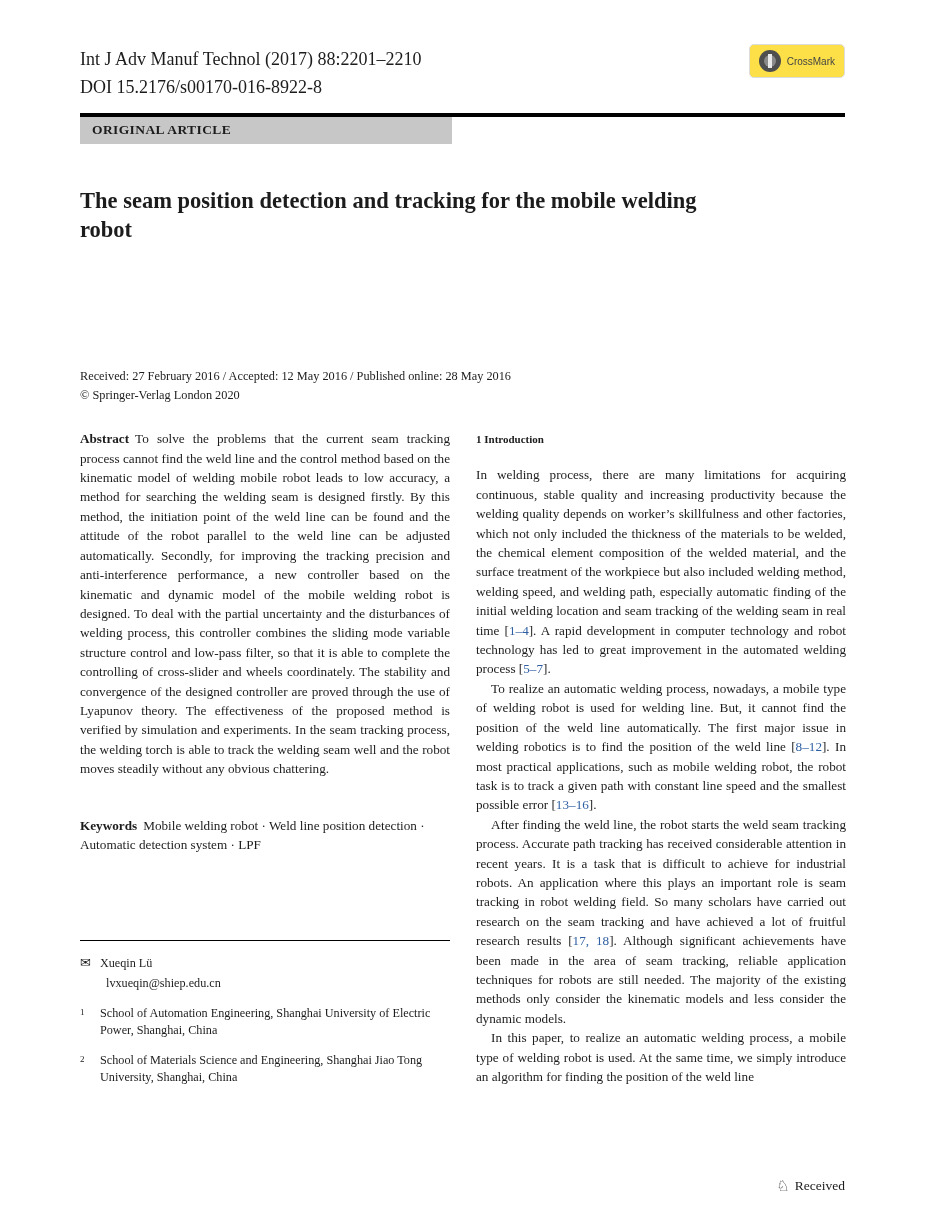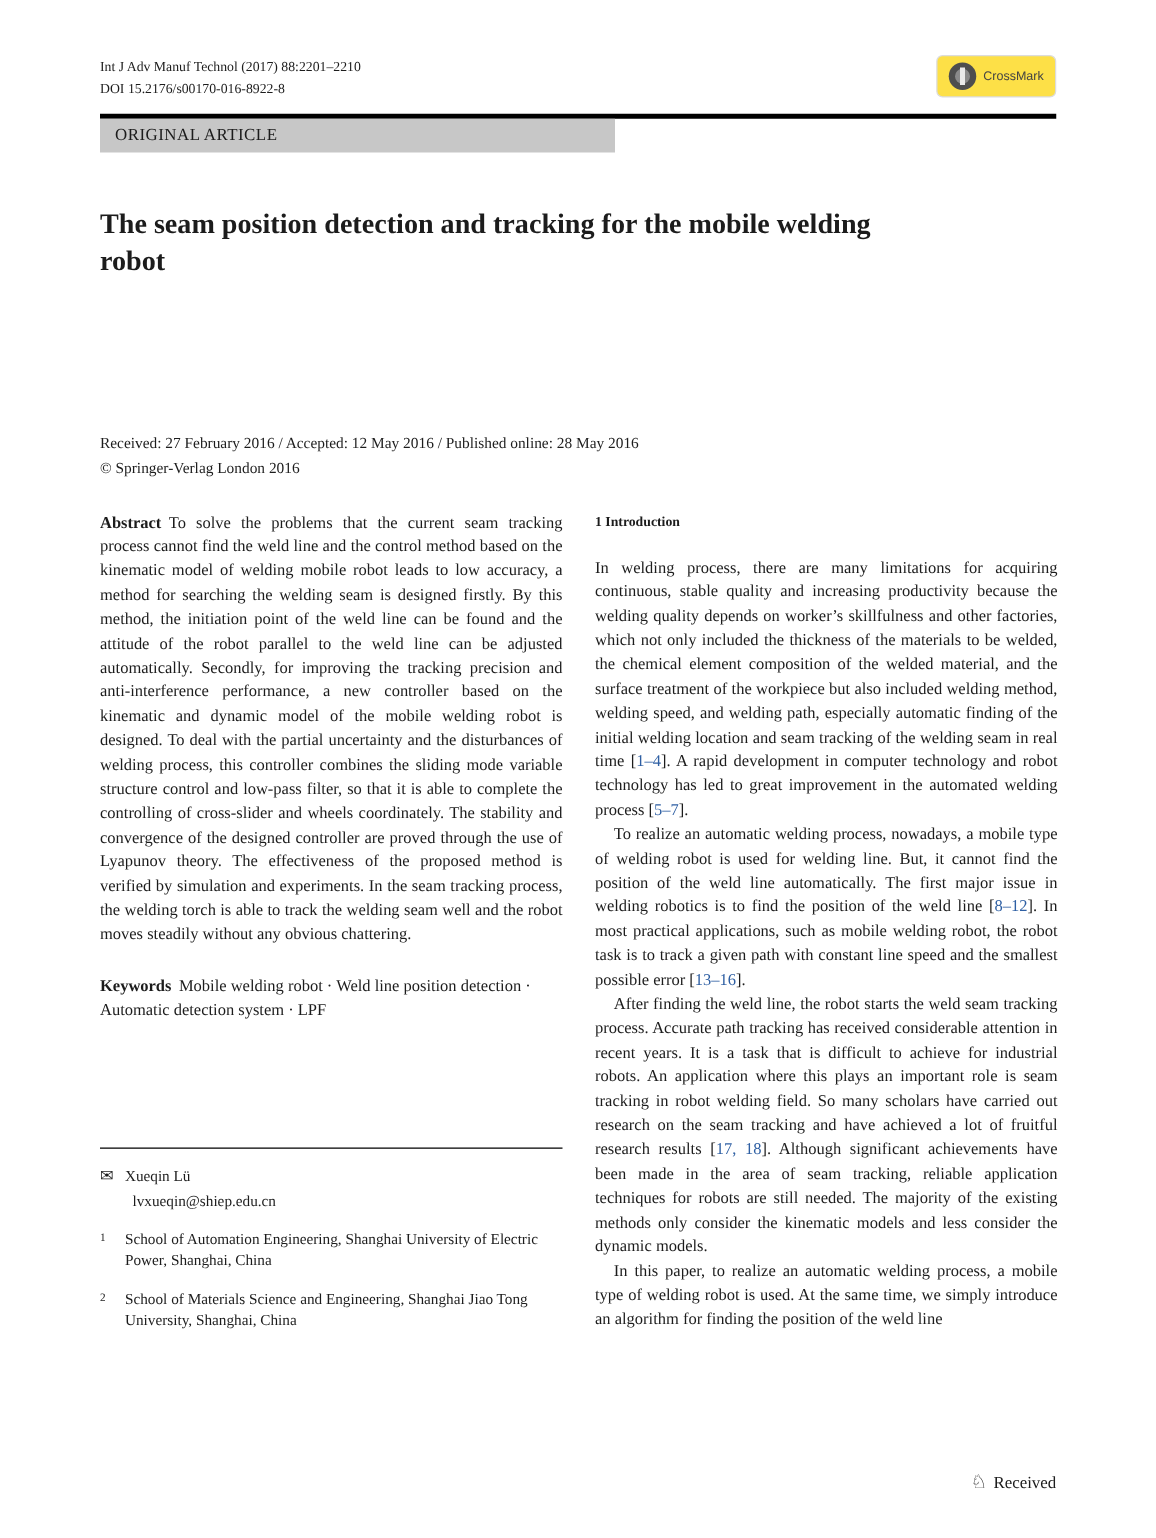--- a/index.html
+++ b/index.html
@@ -12,21 +12,21 @@
     margin: 0 auto;
     background: #ffffff;
     font-family: "Liberation Serif", "DejaVu Serif", serif;
     color: #1c1c1c;
     padding: 46px 80px 0 80px;
     overflow: hidden;
   }
 
   
   .top-header { display: flex; justify-content: space-between; align-items: flex-start; }
-  .journal-meta { font-size: 11px; line-height: 1.55; }
+  .journal-meta { font-size: 18px; line-height: 1.55; }
   .crossmark {
     display: flex; align-items: center; gap: 6px;
     background: #fde047; border: 1px solid #dcdcdc; border-radius: 5px;
     padding: 5px 9px; cursor: pointer; margin-top: -2px;
   }
   .cm-circle {
     width: 22px; height: 22px; border-radius: 50%;
     background: #4e4e4e; position: relative; flex: 0 0 auto;
   }
   .cm-circle::before {
@@ -35,40 +35,40 @@
   }
   .cm-circle::after {
     content: ""; position: absolute; left: 9px; top: 4px;
     width: 4px; height: 14px; background: #e9e9e9;
   }
   .cm-label { font-family: "Liberation Sans", sans-serif; font-size: 10px; color: #444; }
 
   .top-rule { height: 4px; background: #000; margin-top: 11px; }
 
   .article-type-box {
-    width: 412px; background: #c7c7c7;
+    width: 372px; background: #c7c7c7;
     padding: 5px 24px 6px 12px;
-    font-size: 13.5px; letter-spacing: 0.4px;
+    font-size: 13.5px; letter-spacing: 0.4px; font-weight: bold;
   }
 
   
   h1.paper-title {
     margin: 42px 0 0 0;
     font-size: 22.5px; font-weight: bold; line-height: 1.32;
     max-width: 660px;
   }
   .authors-line { margin-top: 28px; font-size: 13.5px; font-weight: bold; }
   .authors-line sup { font-size: 9.5px; font-weight: bold; margin-left: 2px; }
   .author-sep { margin: 0 6px; }
 
   .dates-block { margin-top: 122px; font-size: 12.3px; line-height: 1.55; }
 
   
   .columns { display: flex; gap: 26px; margin-top: 24px; align-items: stretch; }
-  .col { width: 370px; flex: 0 0 370px; font-size: 13.2px; line-height: 1.47; }
+  .col { width: 370px; flex: 0 0 370px; font-size: 13.2px; line-height: 1.47; gap: 15px; }
   .col-left { display: flex; flex-direction: column; }
   .justify { text-align: justify; }
   .abstract-block p, .keywords-block p { margin: 0; }
   .inline-label { font-weight: bold; margin-right: 6px; }
   .keywords-block { margin-top: 22px; }
 
   
   .footnotes { margin-top: auto; border-top: 1.5px solid #000; padding-top: 13px; font-size: 12.2px; line-height: 1.4; }
   .corr-row { display: flex; gap: 9px; align-items: baseline; }
   .envelope-icon { font-size: 13px; }
@@ -111,21 +111,21 @@
 
   <div class="article-type-box">
     <span>ORIGINAL ARTICLE</span>
   </div>
 
   <h1 class="paper-title">The seam position detection and tracking for the mobile welding robot</h1>
 
 
   <div class="dates-block">
     <div>Received: 27 February 2016 / Accepted: 12 May 2016 / Published online: 28 May 2016</div>
-    <div>© Springer-Verlag London 2016</div>
+    <div>© Springer-Verlag London 2020</div>
   </div>
 
   <div class="columns">
 
     <div class="col col-left">
       <div class="abstract-block">
         <p class="justify"><span class="inline-label">Abstract</span><span>To solve the problems that the current seam tracking process cannot find the weld line and the control method based on the kinematic model of welding mobile robot leads to low accuracy, a method for searching the welding seam is designed firstly. By this method, the initiation point of the weld line can be found and the attitude of the robot parallel to the weld line can be adjusted automatically. Secondly, for improving the tracking precision and anti-interference performance, a new controller based on the kinematic and dynamic model of the mobile welding robot is designed. To deal with the partial uncertainty and the disturbances of welding process, this controller combines the sliding mode variable structure control and low-pass filter, so that it is able to complete the controlling of cross-slider and wheels coordinately. The stability and convergence of the designed controller are proved through the use of Lyapunov theory. The effectiveness of the proposed method is verified by simulation and experiments. In the seam tracking process, the welding torch is able to track the welding seam well and the robot moves steadily without any obvious chattering.</span></p>
       </div>
       <div class="keywords-block">
         <p><span class="inline-label">Keywords</span><span>Mobile welding robot · Weld line position detection · Automatic detection system · LPF</span></p>

